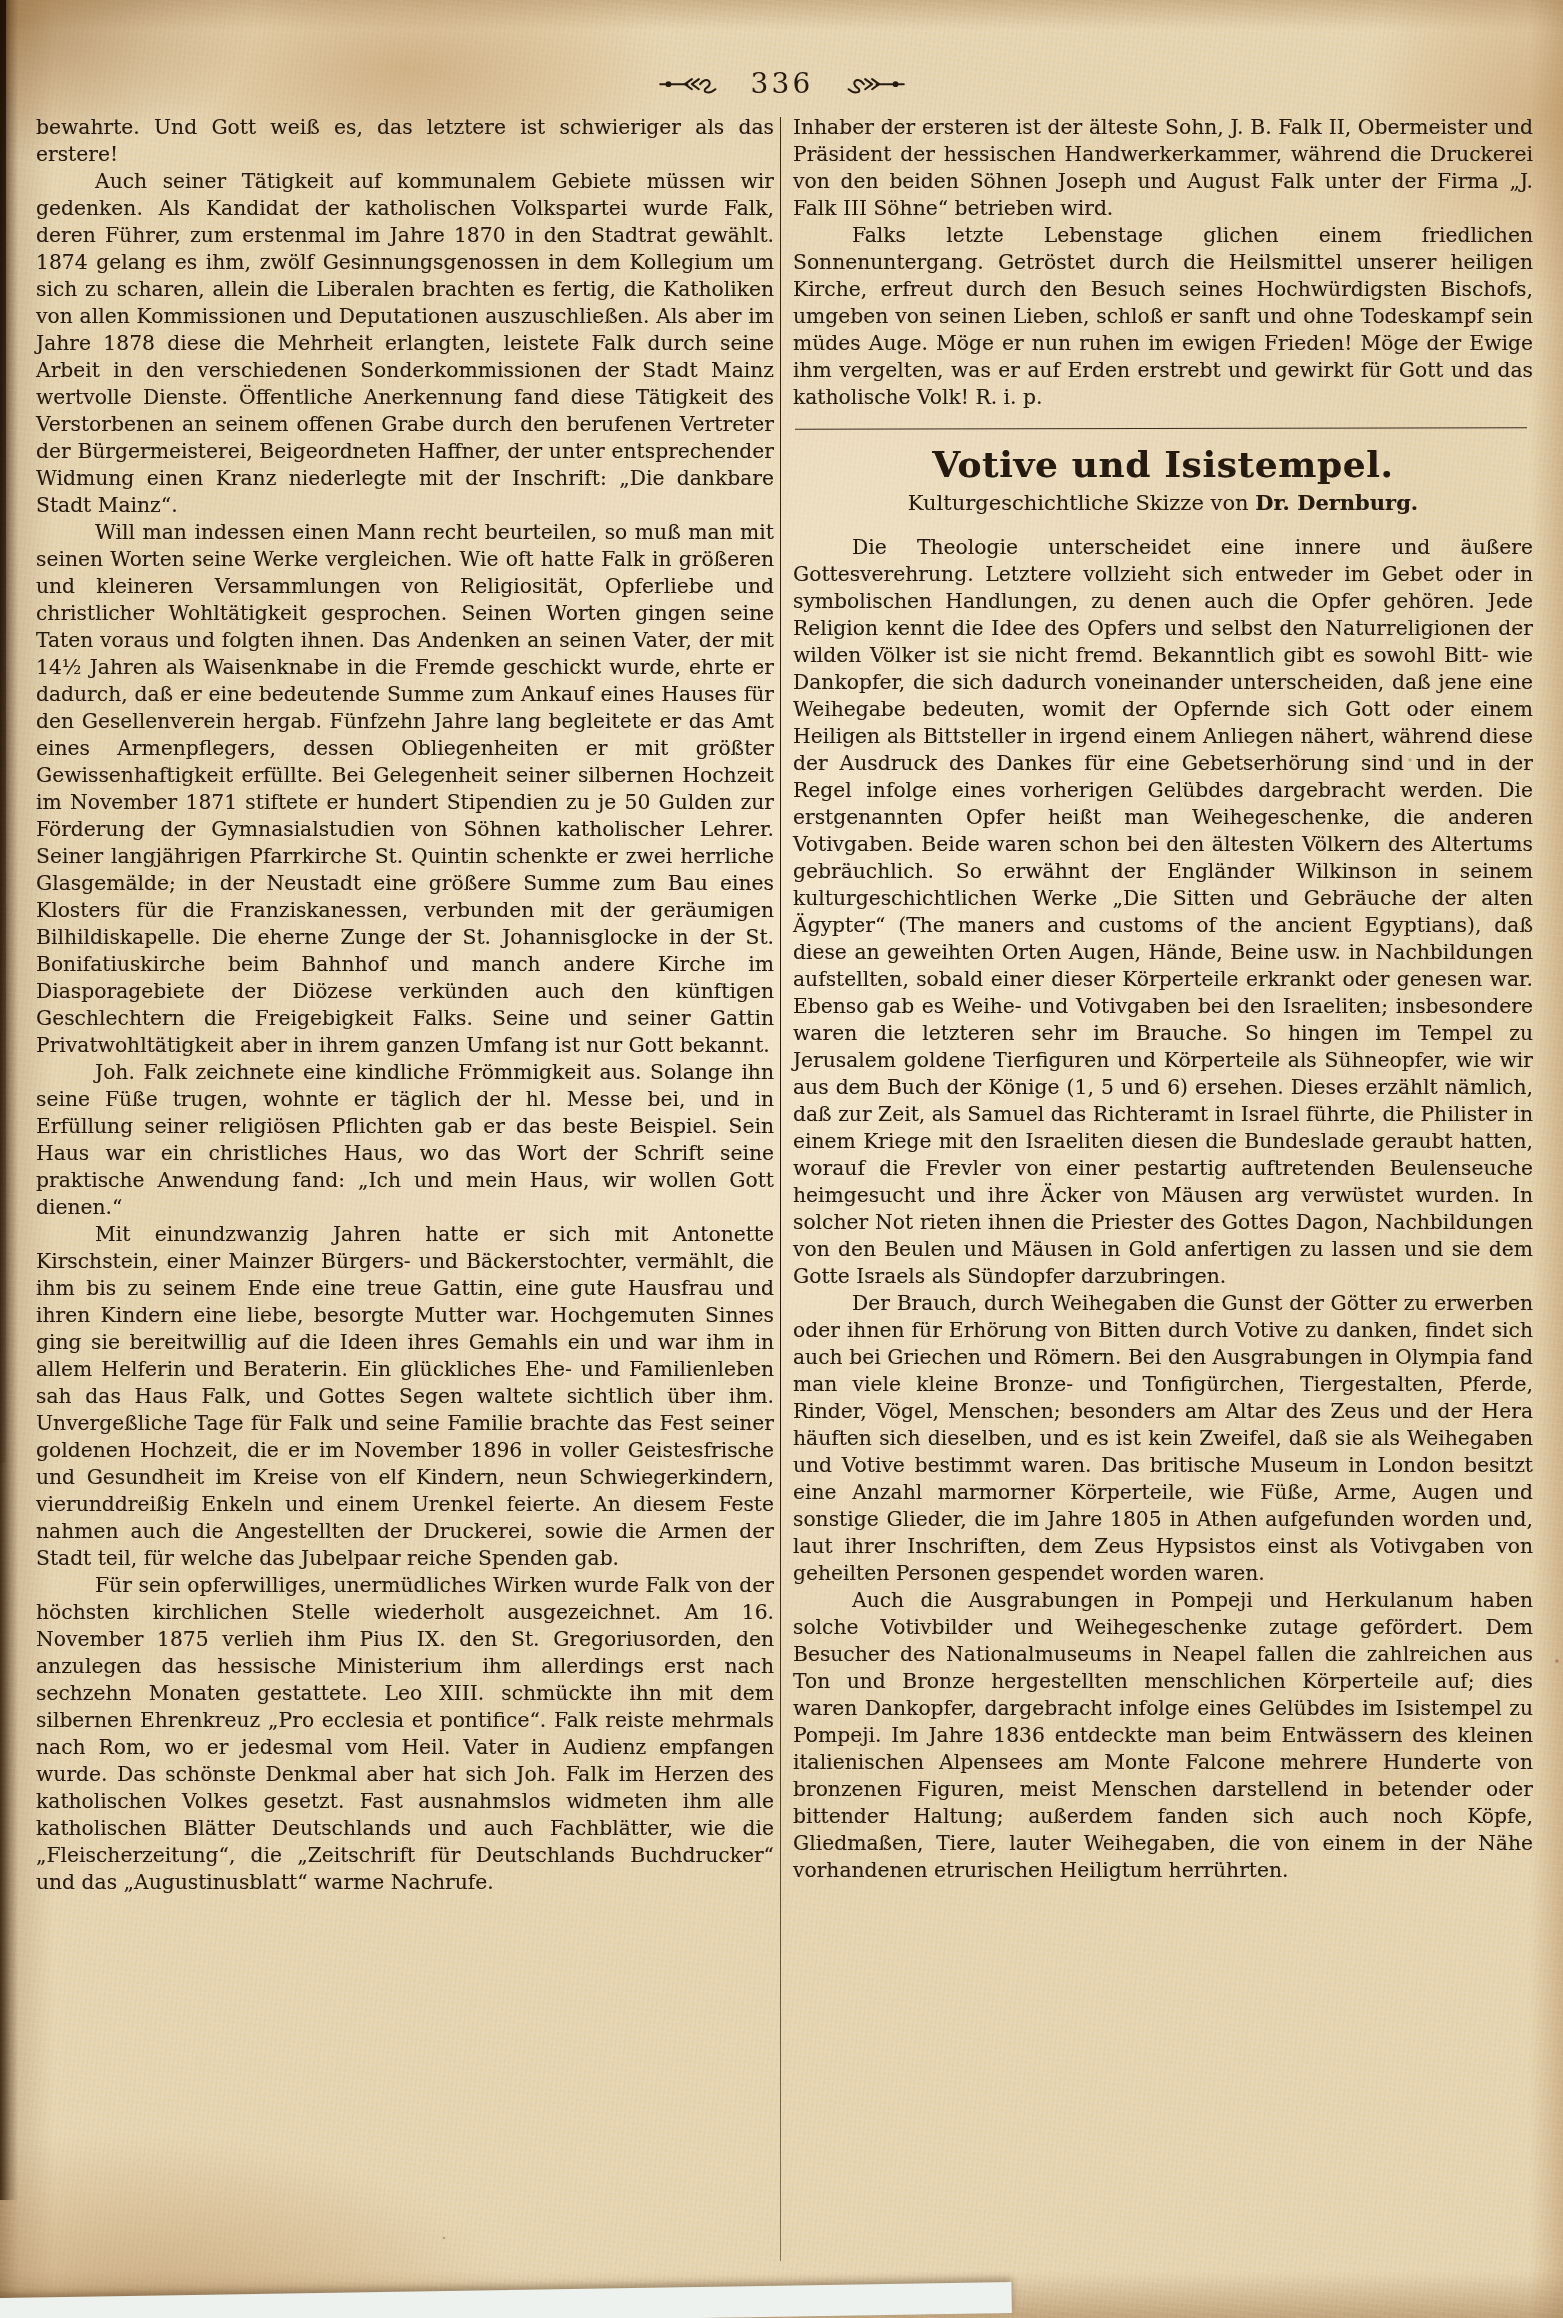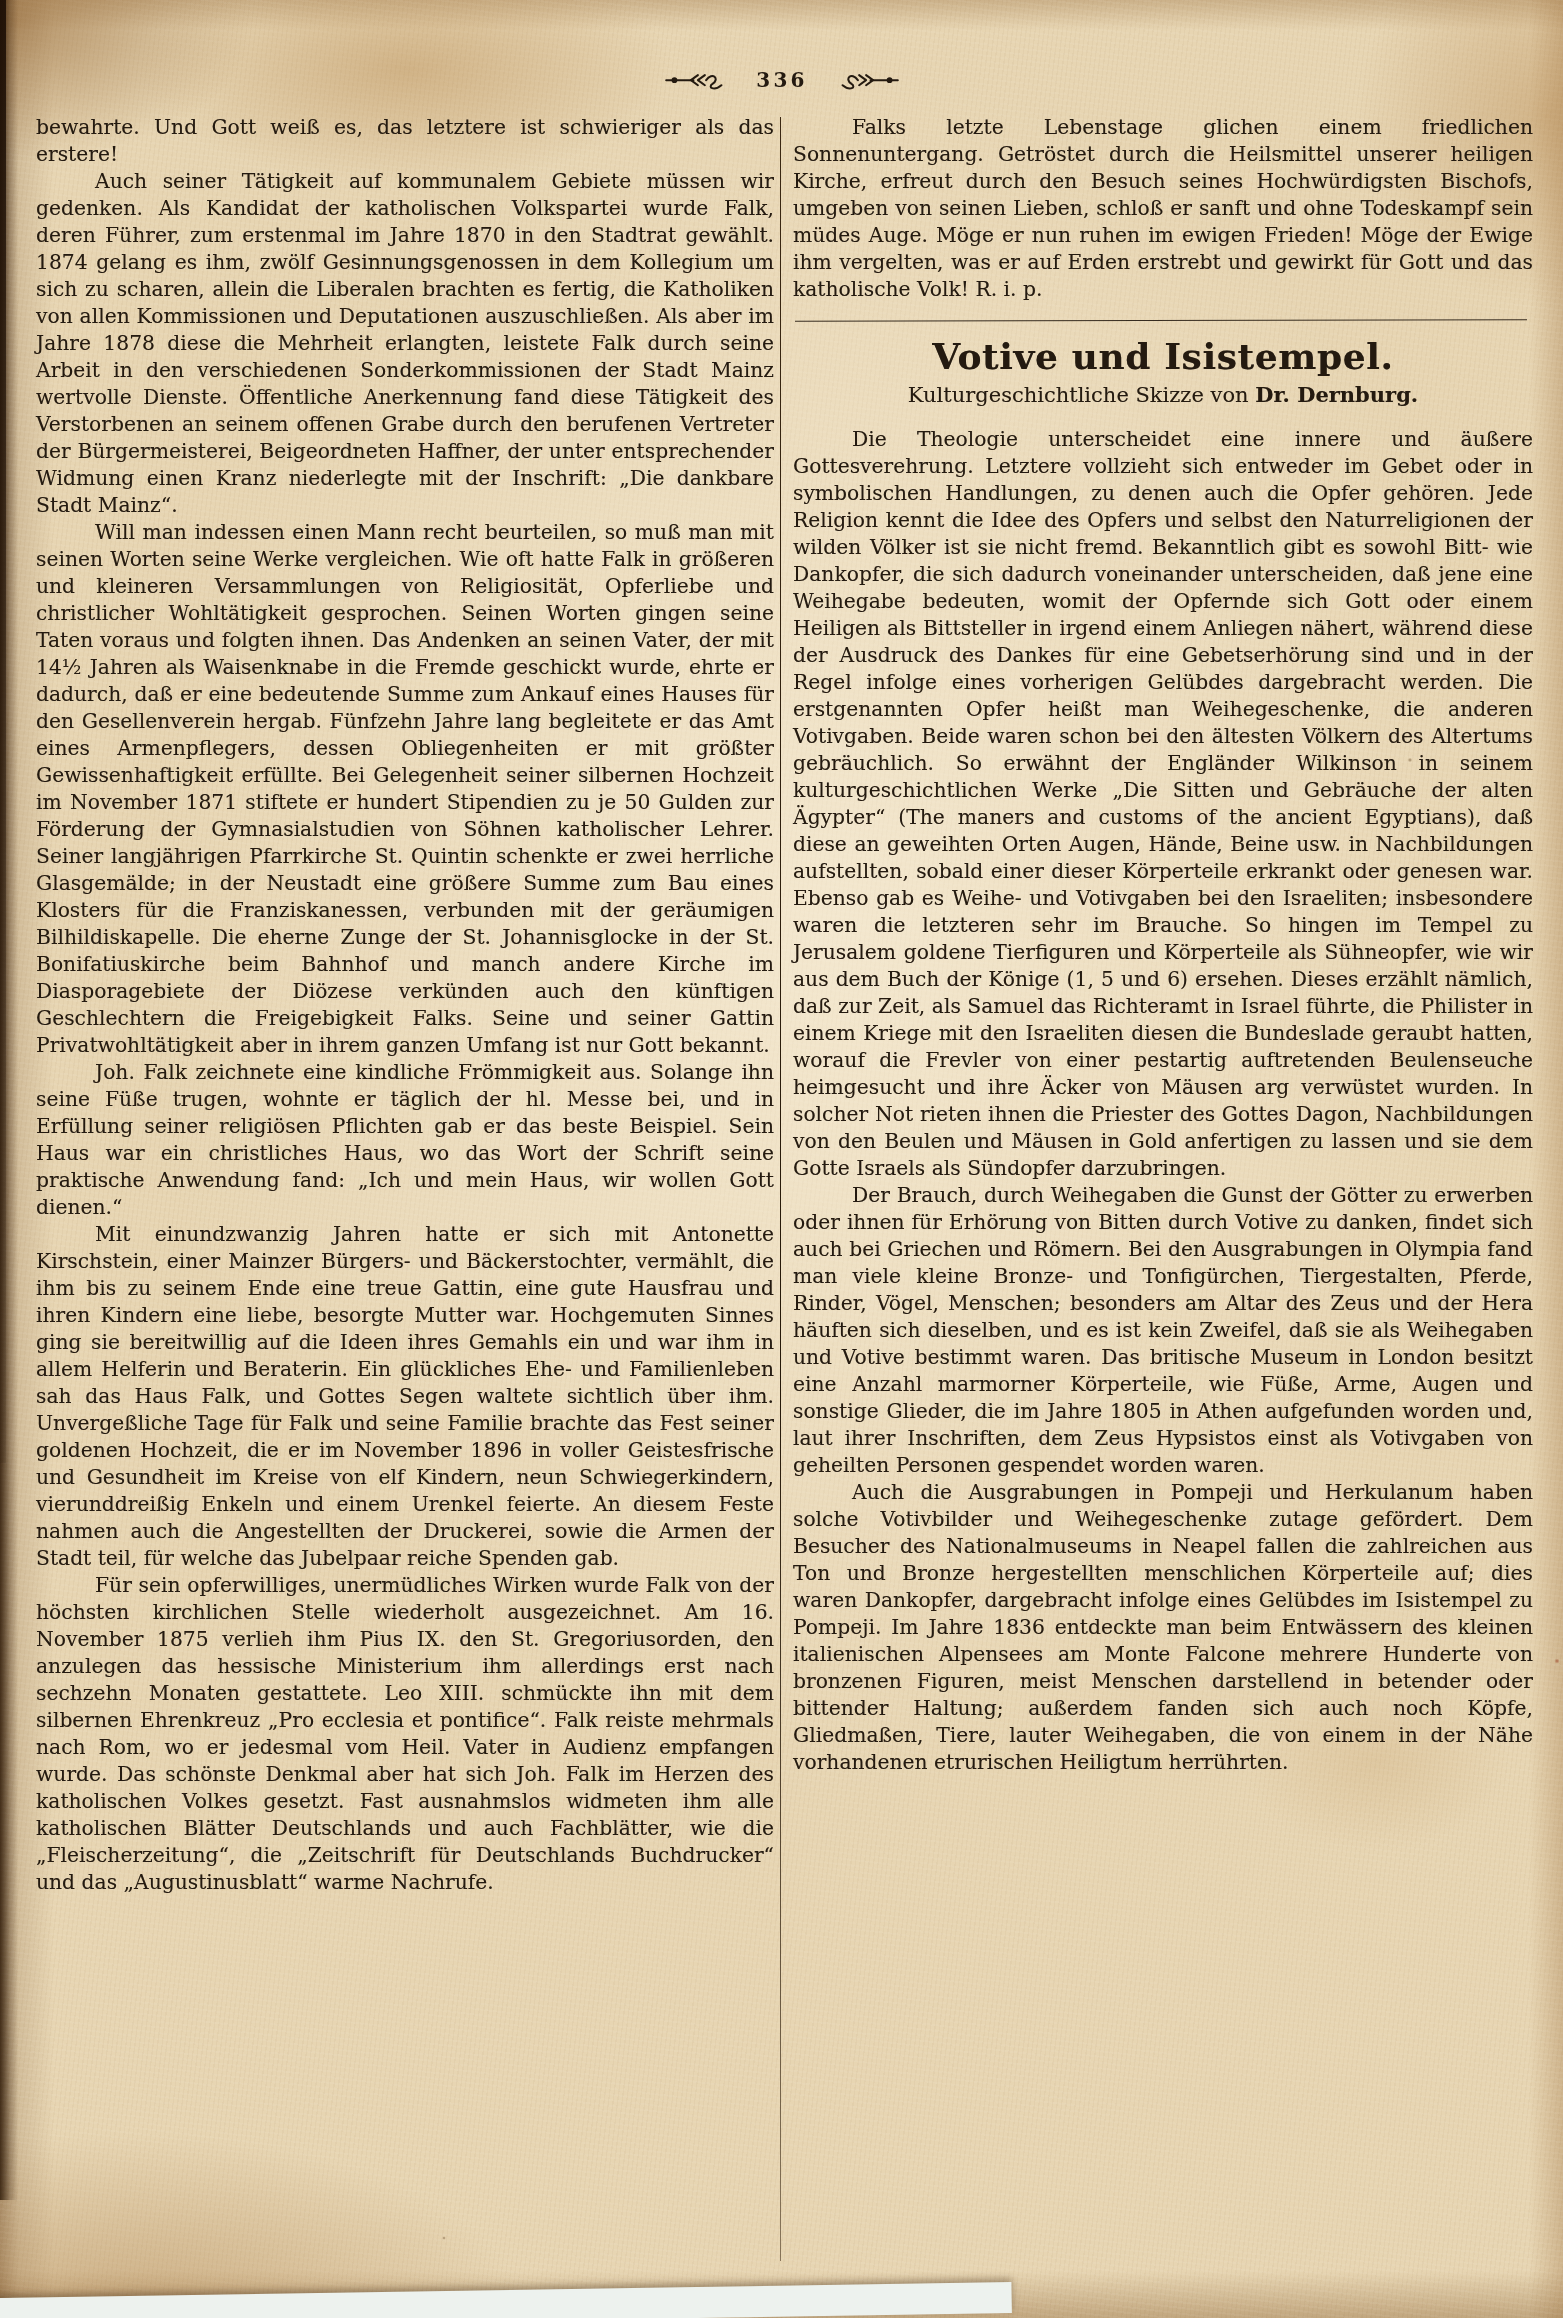--- a/index.html
+++ b/index.html
@@ -41,21 +41,21 @@
     position:absolute; left:-5.1px; bottom:-9px; width:1017px; height:30.5px;
     background:#edf2ee;
     transform:rotate(-0.9deg); transform-origin:left bottom;
     box-shadow:0 -3.2px 7.6px rgba(60,40,18,.38);
   }
   .page-header {
     position:absolute; top:70px; left:0; width:100%;
     display:flex; justify-content:center; align-items:center; gap:28px;
   }
   .page-num {
-    font-size:20px; font-weight:bold; letter-spacing:3.2px; line-height:1;
+    font-size:28px; font-weight:normal; letter-spacing:3.2px; line-height:1;
   }
   .orn { display:inline-flex; }
   .orn-r { transform:scaleX(-1); }
   .columns {
     position:absolute; left:36px; top:114px; width:1498px;
     display:flex; align-items:flex-start;
   }
   .col {
     font-size:20.3px; line-height:27px; text-align:justify;
     hyphens:auto; overflow-wrap:break-word;
@@ -135,20 +135,21 @@
           <p class="para indent">Für sein opferwilliges, unermüdliches Wirken wurde Falk von der höchsten kirchlichen Stelle wiederholt ausgezeichnet. Am 16. November 1875 verlieh ihm Pius IX. den St. Gregoriusorden, den anzulegen das hessische Ministerium ihm allerdings erst nach sechzehn Monaten gestattete. Leo XIII. schmückte ihn mit dem silbernen Ehrenkreuz „Pro ecclesia et pontifice“. Falk reiste mehrmals nach Rom, wo er jedesmal vom Heil. Vater in Audienz empfangen wurde. Das schönste Denkmal aber hat sich Joh. Falk im Herzen des katholischen Volkes gesetzt. Fast ausnahmslos widmeten ihm alle katholischen Blätter Deutschlands und auch Fachblätter, wie die „Fleischerzeitung“, die „Zeitschrift für Deutschlands Buchdrucker“ und das „Augustinusblatt“ warme Nachrufe.</p>
 
         </div>
     </section>
 
     <div class="col-divider"></div>
 
     <section class="col col-right">
       <div>
 
+          <p class="para">Inhaber der ersteren ist der älteste Sohn, J. B. Falk II, Obermeister und Präsident der hessischen Handwerkerkammer, während die Druckerei von den beiden Söhnen Joseph und August Falk unter der Firma „J. Falk III Söhne“ betrieben wird.</p>
 
           <p class="para indent">Falks letzte Lebenstage glichen einem friedlichen Sonnenuntergang. Getröstet durch die Heilsmittel unserer heiligen Kirche, erfreut durch den Besuch seines Hochwürdigsten Bischofs, umgeben von seinen Lieben, schloß er sanft und ohne Todeskampf sein müdes Auge. Möge er nun ruhen im ewigen Frieden! Möge der Ewige ihm vergelten, was er auf Erden erstrebt und gewirkt für Gott und das katholische Volk!  R. i. p.</p>
         </div>
 
       <hr class="article-rule">
 
       <h1 class="article-title">Votive und Isistempel.</h1>
       <p class="article-subtitle"><span>Kulturgeschichtliche Skizze von </span><b>Dr. Dernburg.</b></p>
 
       <div>

